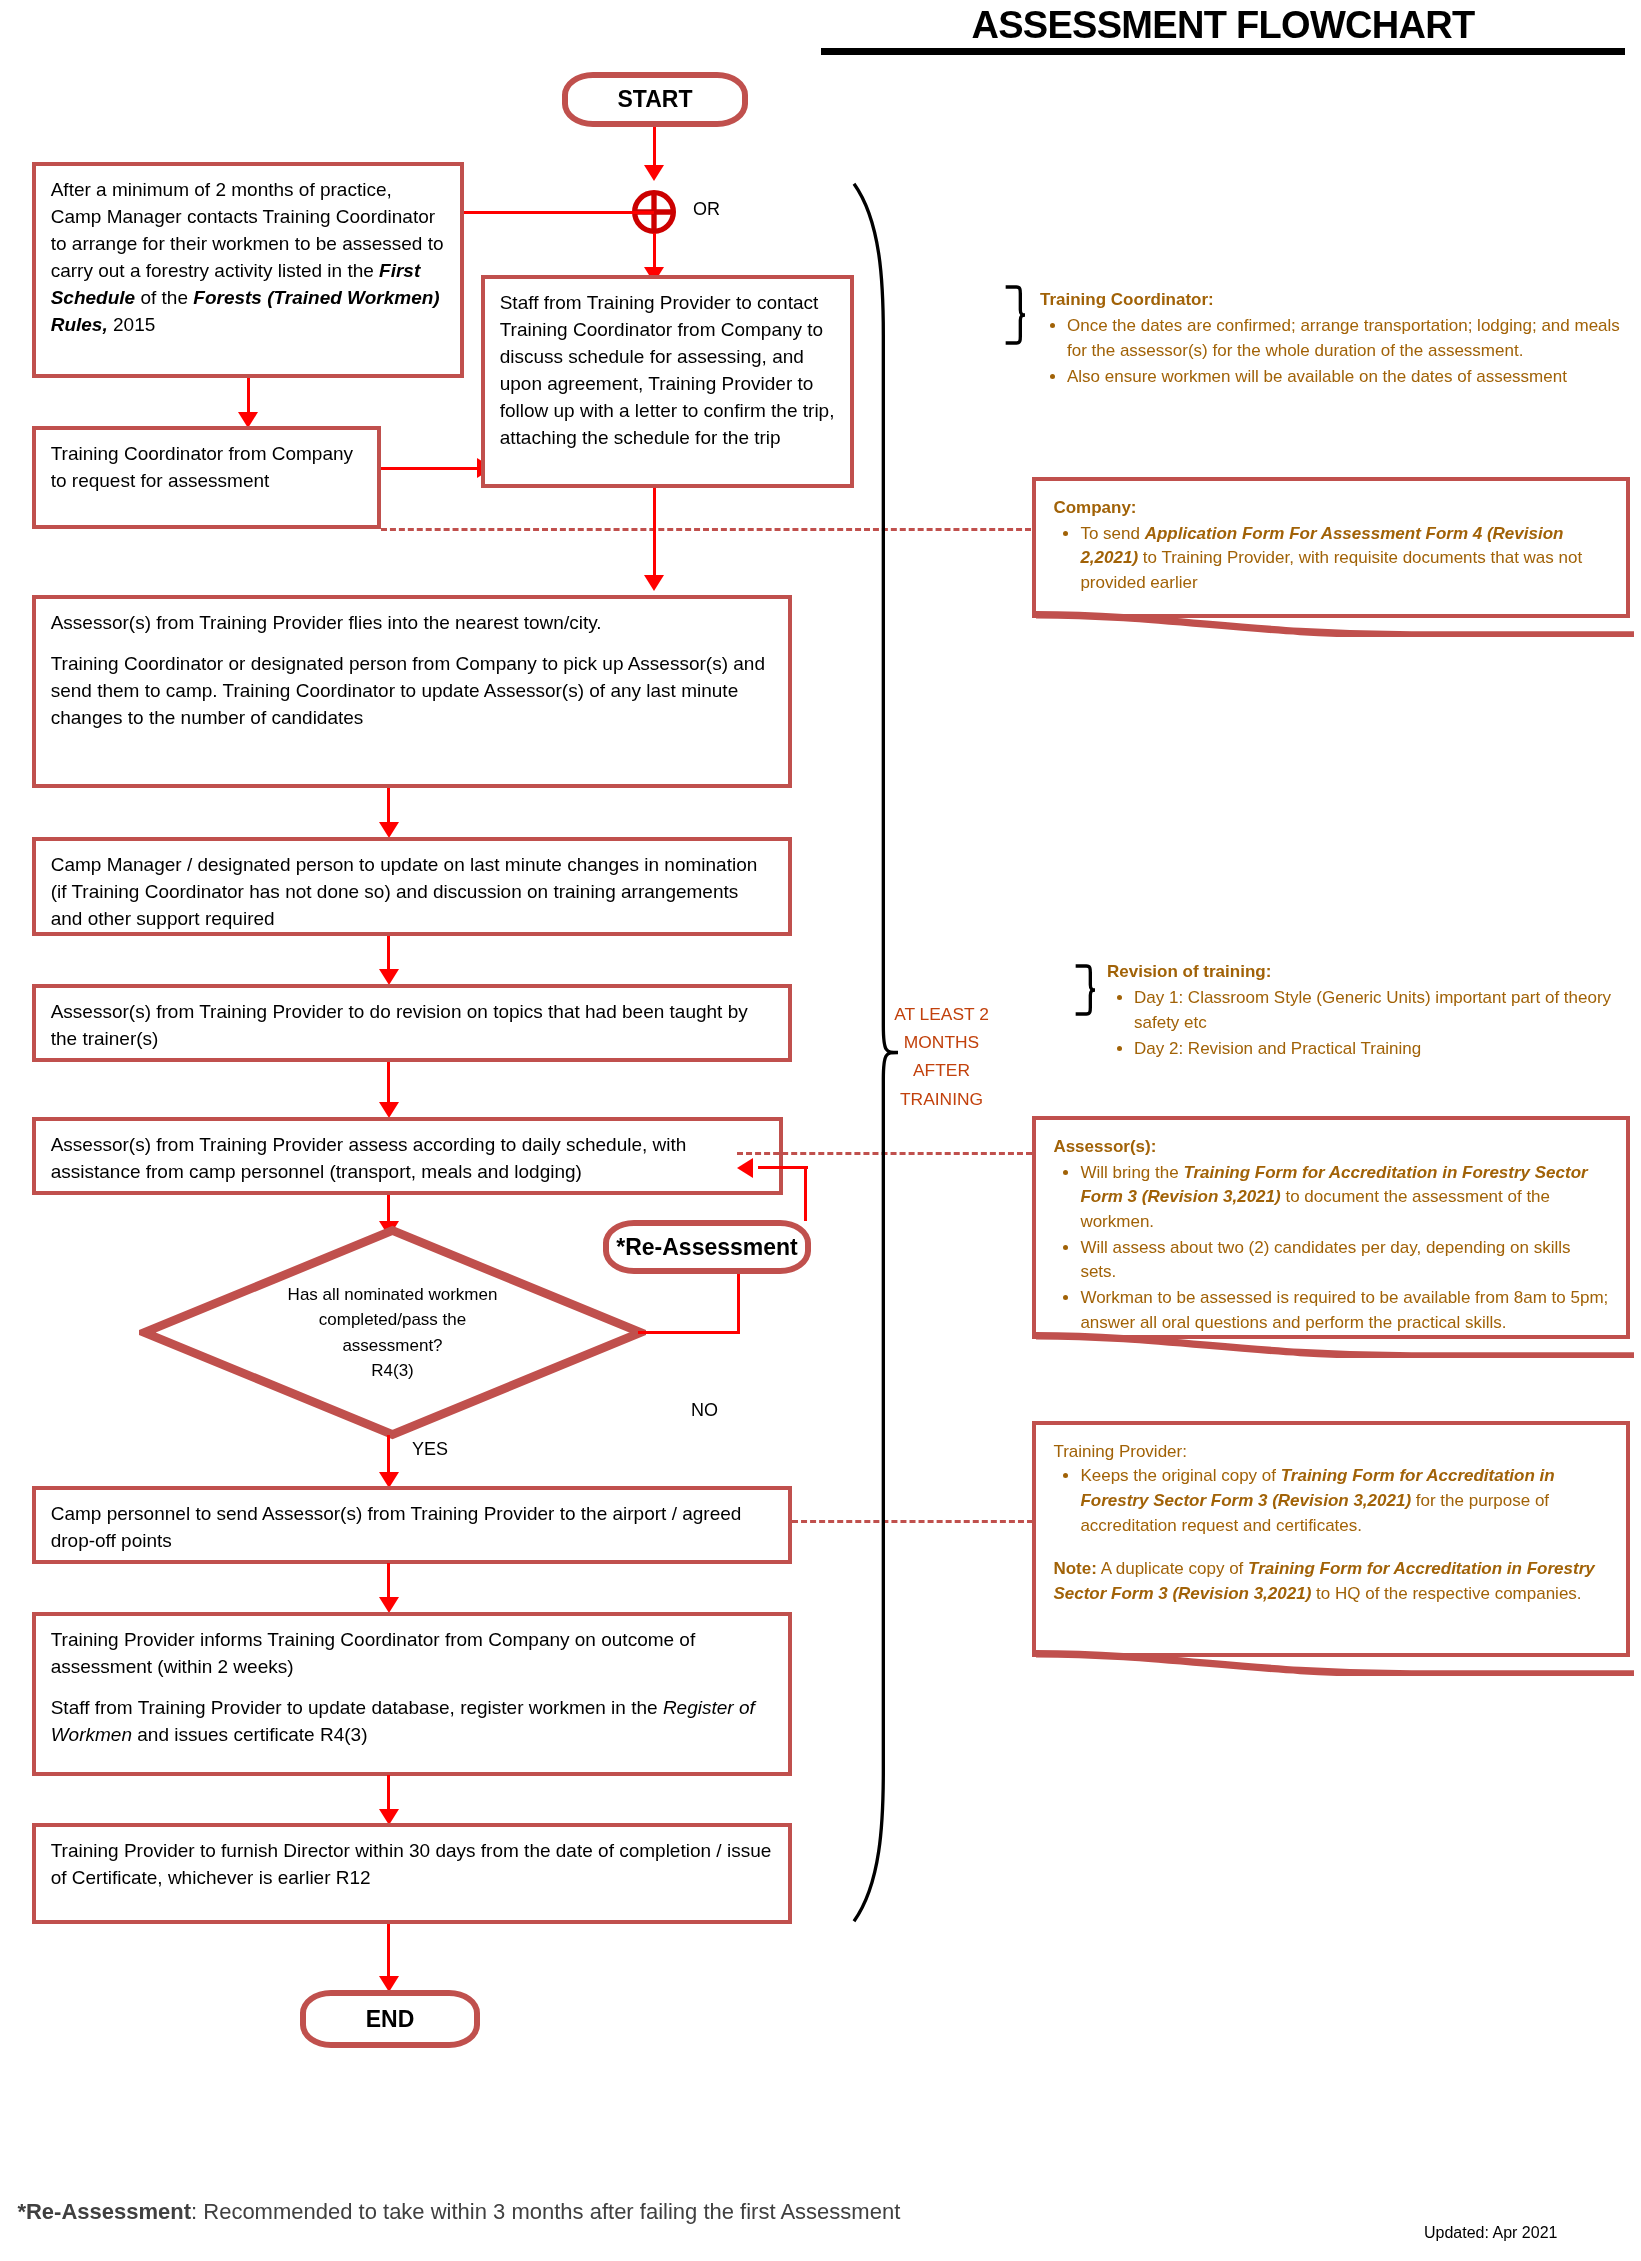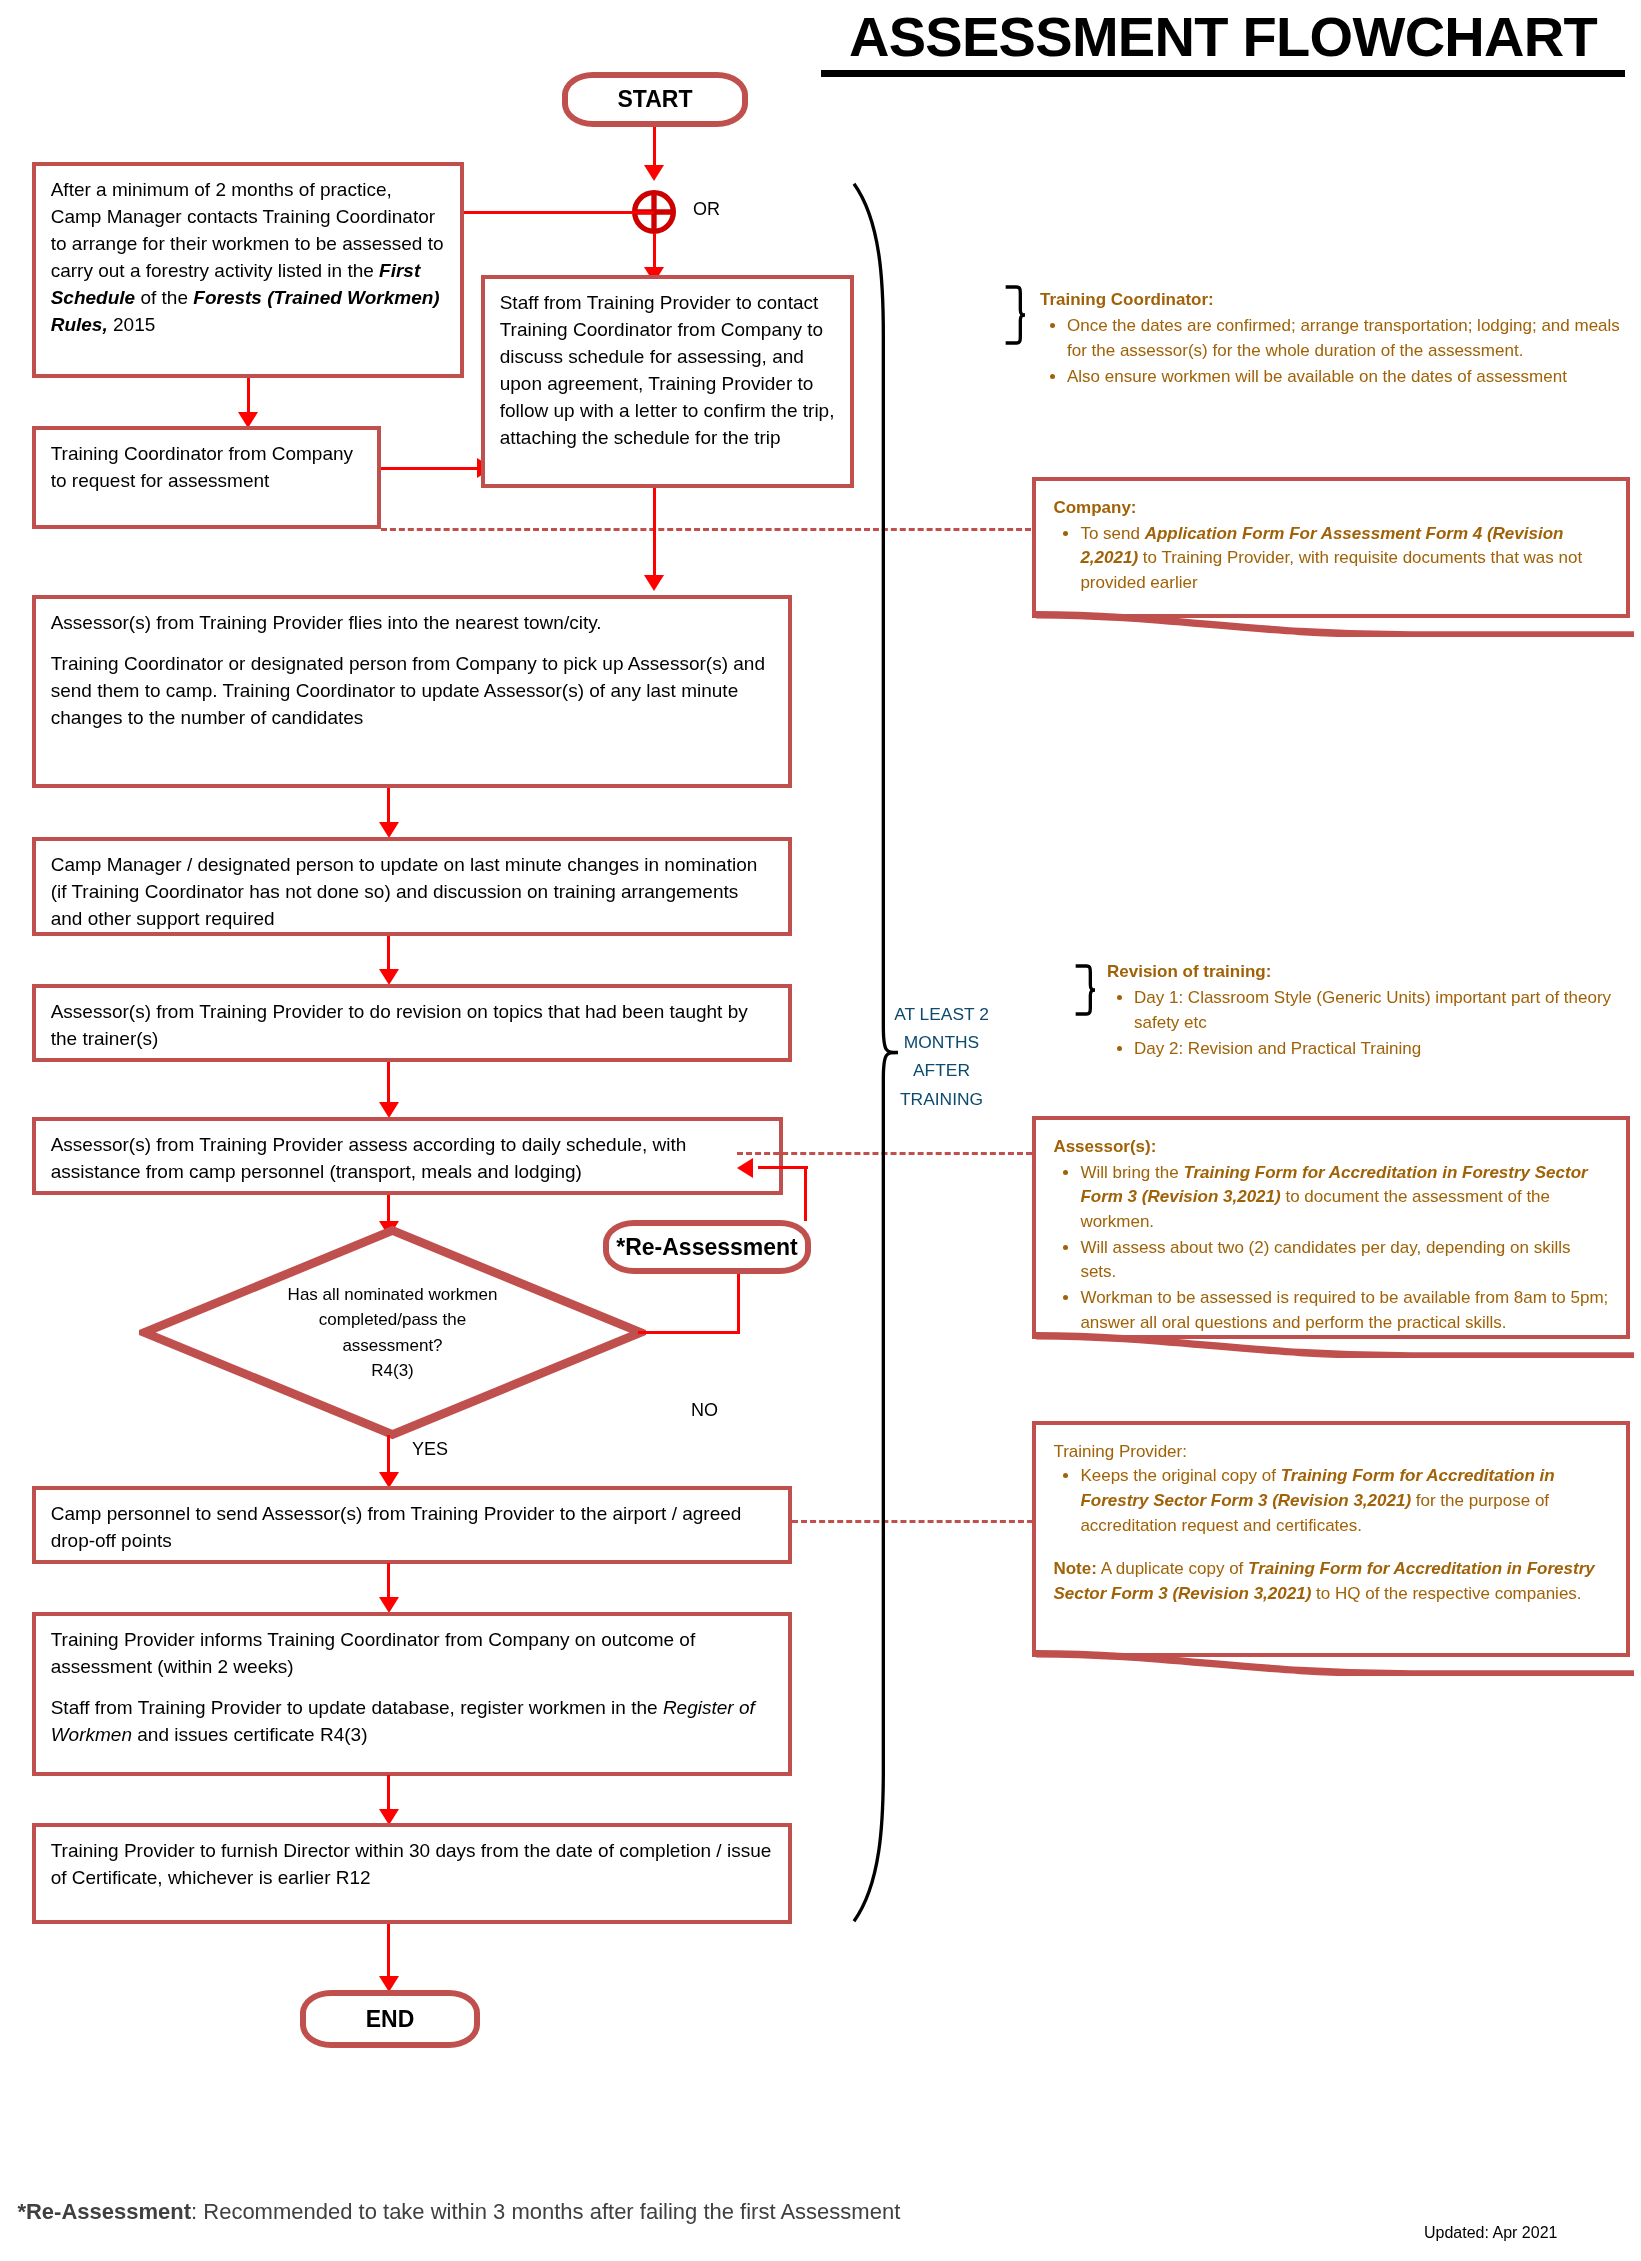--- a/index.html
+++ b/index.html
@@ -12,21 +12,21 @@
     background:#ffffff;
     overflow:hidden;
   }
 
   
   #title {
     position:absolute;
     left:821px; top:4px;
     width:804px;
     text-align:center;
-    font-size:56px;
+    font-size:38px;
     font-weight:bold;
     letter-spacing:-0.7px;
     color:#000;
     border-bottom:7.4px solid #000;
     padding-bottom:1.3px;
     white-space:nowrap;
   }
 
   
   .pbox {
@@ -113,21 +113,21 @@
     background:#ffffff;
     padding:14.7px 17.4px 17.4px 17.4px;
   }
   .wavebottom { position:absolute; left:0; bottom:-23px; }
 
   .brace-small { position:absolute; }
   .bigbrace { position:absolute; }
 
   .stack-label {
     position:absolute; text-align:center;
-    font-size:17.4px; line-height:1.62; color:#0c4a6e;
+    font-size:17.4px; line-height:1.62; color:#c2410c;
   }
 
   
   .footer-note {
     position:absolute; font-size:22px; color:#404040;
   }
   .footer-note b { font-weight:bold; }
   .footer-right { position:absolute; font-size:16px; color:#000; }
 </style>
 </head>

